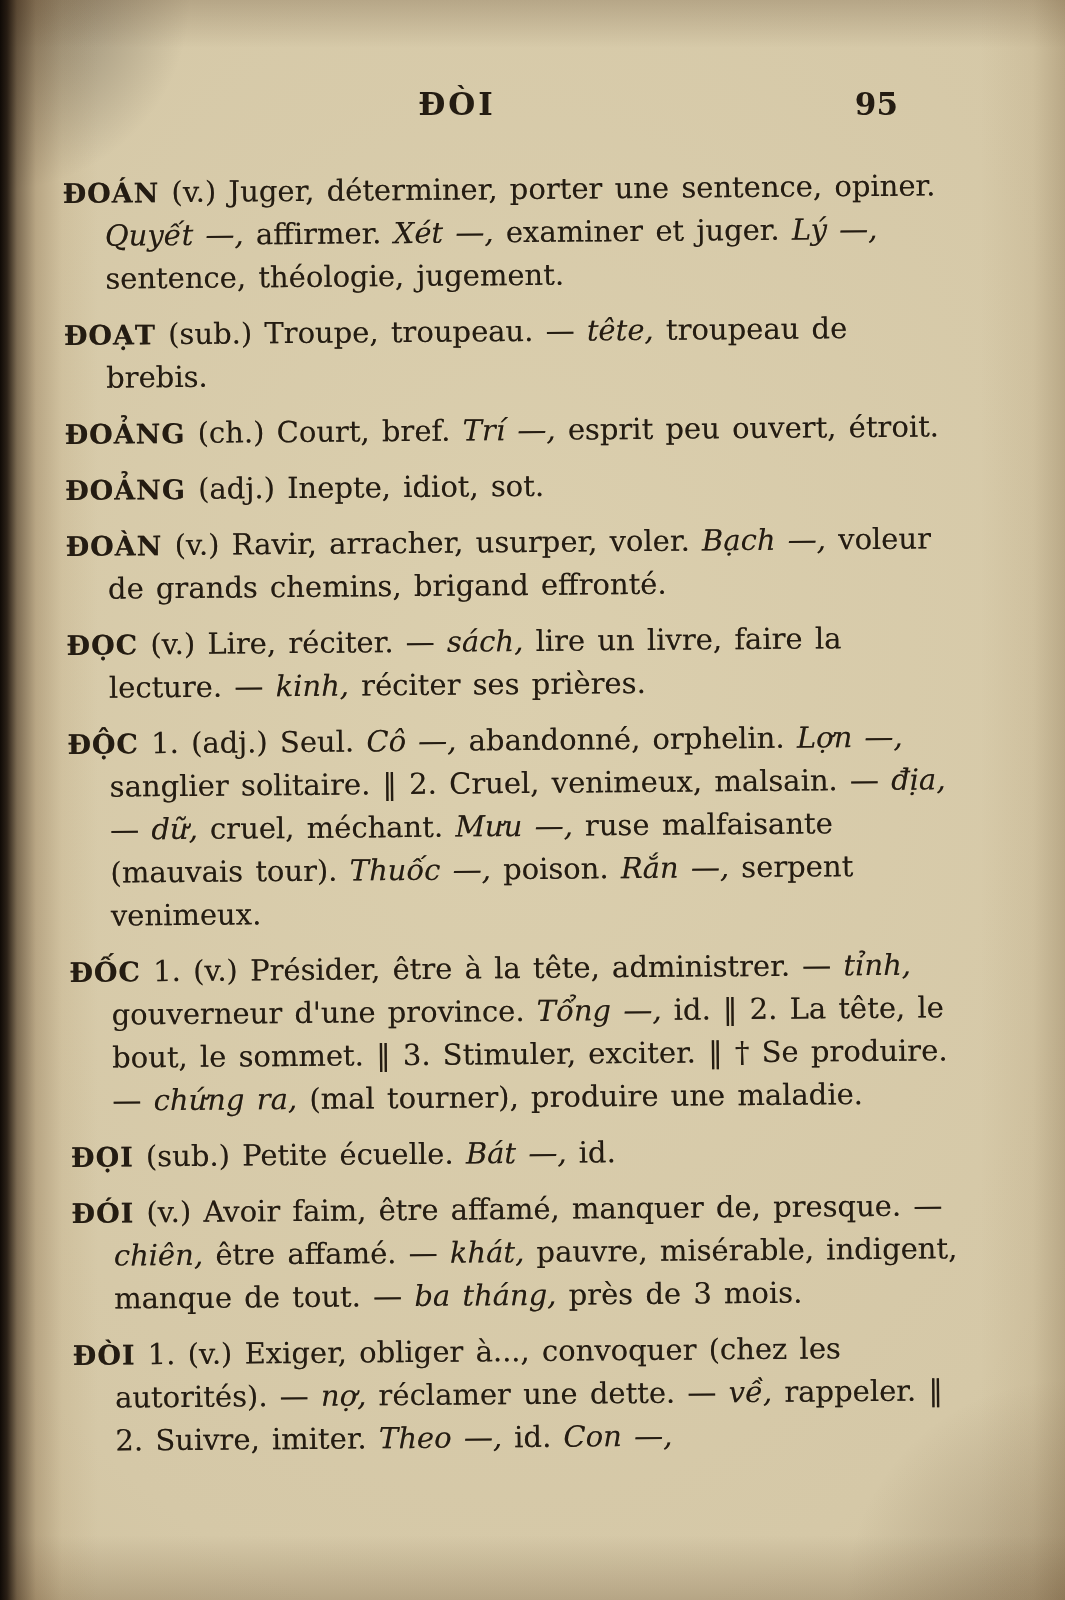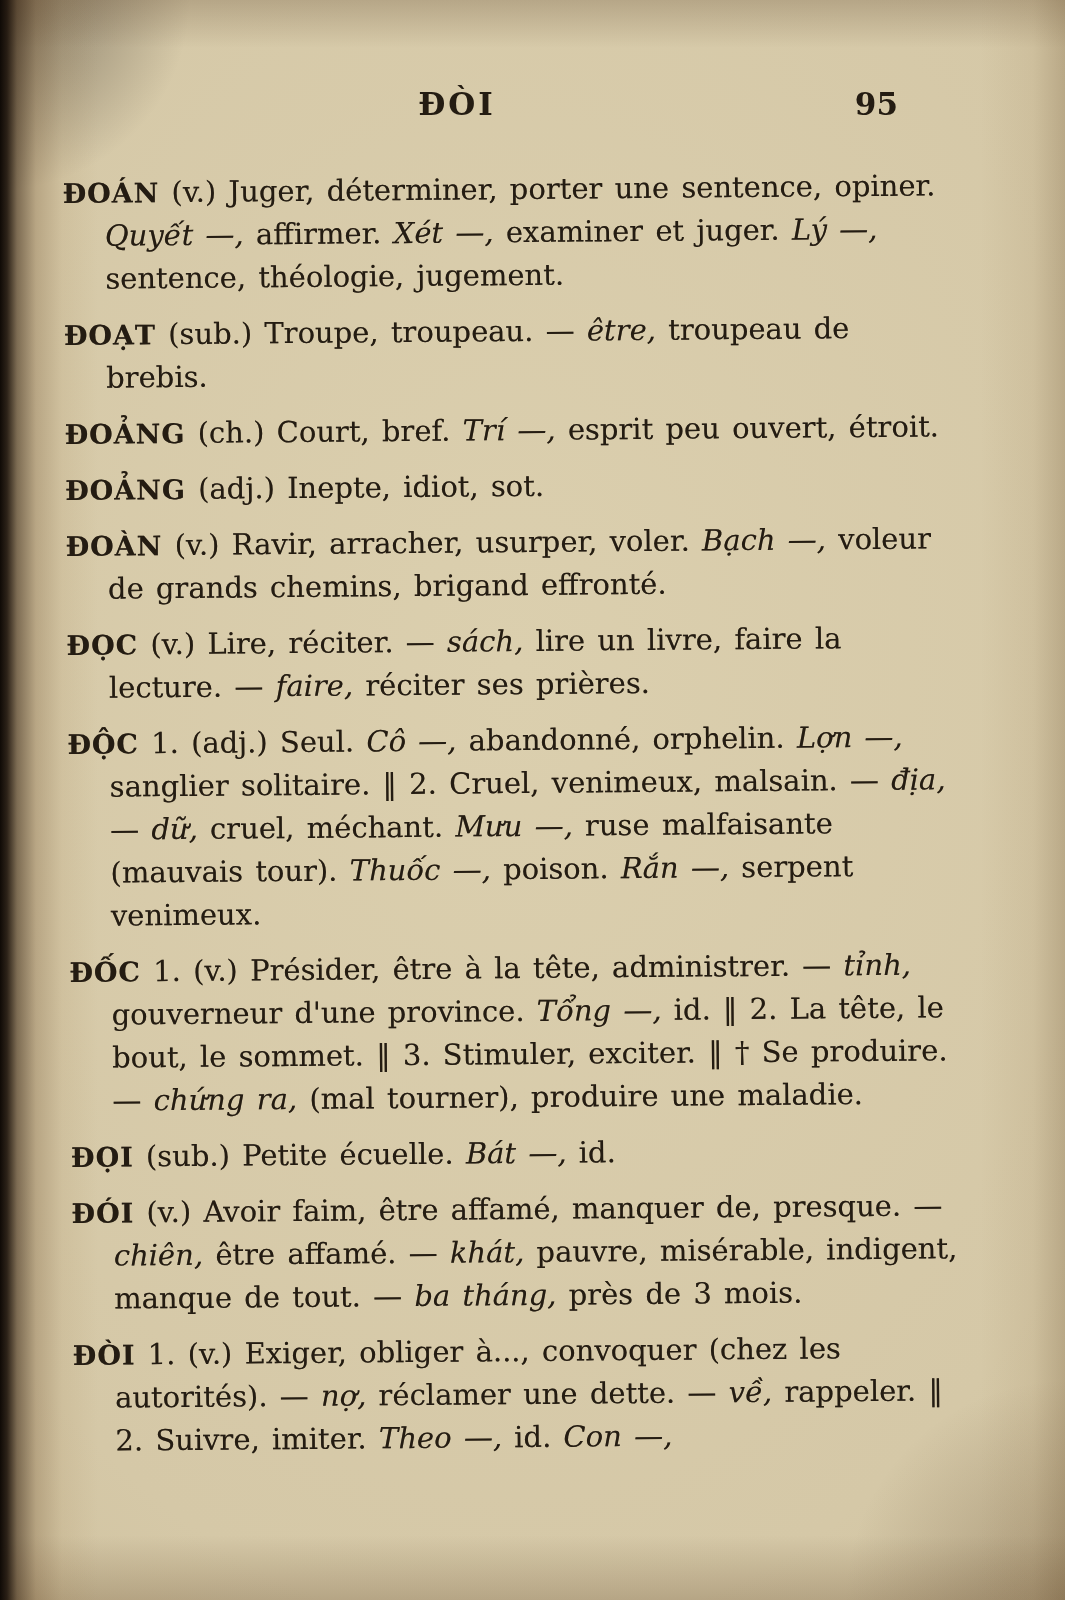--- a/index.html
+++ b/index.html
@@ -72,24 +72,24 @@
 </head>
 <body>
 
 <div class="page">
   <div class="header-row">
     <div class="header-word">ĐÒI</div>
     <div class="page-number">95</div>
   </div>
   <div class="entries">
       <p class="entry"><span class="headword">ĐOÁN</span><span class="rm"> (v.) Juger, déterminer, porter une sentence, opiner. </span><span class="it">Quyết —, </span><span class="rm">affirmer. </span><span class="it">Xét —, </span><span class="rm">examiner et juger. </span><span class="it">Lý —, </span><span class="rm">sentence, théologie, jugement.</span></p>
-      <p class="entry"><span class="headword">ĐOẠT</span><span class="rm"> (sub.) Troupe, troupeau. — </span><span class="it">être, </span><span class="rm">troupeau de brebis.</span></p>
+      <p class="entry"><span class="headword">ĐOẠT</span><span class="rm"> (sub.) Troupe, troupeau. — </span><span class="it">tête, </span><span class="rm">troupeau de brebis.</span></p>
       <p class="entry"><span class="headword">ĐOẢNG</span><span class="rm"> (ch.) Court, bref. </span><span class="it">Trí —, </span><span class="rm">esprit peu ouvert, étroit.</span></p>
       <p class="entry"><span class="headword">ĐOẢNG</span><span class="rm"> (adj.) Inepte, idiot, sot.</span></p>
       <p class="entry"><span class="headword">ĐOÀN</span><span class="rm"> (v.) Ravir, arracher, usurper, voler. </span><span class="it">Bạch —, </span><span class="rm">voleur de grands chemins, brigand effronté.</span></p>
-      <p class="entry"><span class="headword">ĐỌC</span><span class="rm"> (v.) Lire, réciter. — </span><span class="it">sách, </span><span class="rm">lire un livre, faire la lecture. — </span><span class="it">faire, </span><span class="rm">réciter ses prières.</span></p>
+      <p class="entry"><span class="headword">ĐỌC</span><span class="rm"> (v.) Lire, réciter. — </span><span class="it">sách, </span><span class="rm">lire un livre, faire la lecture. — </span><span class="it">kinh, </span><span class="rm">réciter ses prières.</span></p>
       <p class="entry"><span class="headword">ĐỘC</span><span class="rm"> 1. (adj.) Seul. </span><span class="it">Cô —, </span><span class="rm">abandonné, orphelin. </span><span class="it">Lợn —, </span><span class="rm">sanglier solitaire. ‖ 2. Cruel, venimeux, malsain. — </span><span class="it">địa, </span><span class="rm">— </span><span class="it">dữ, </span><span class="rm">cruel, méchant. </span><span class="it">Mưu —, </span><span class="rm">ruse malfaisante (mauvais tour). </span><span class="it">Thuốc —, </span><span class="rm">poison. </span><span class="it">Rắn —, </span><span class="rm">serpent venimeux.</span></p>
       <p class="entry"><span class="headword">ĐỐC</span><span class="rm"> 1. (v.) Présider, être à la tête, administrer. — </span><span class="it">tỉnh, </span><span class="rm">gouverneur d'une province. </span><span class="it">Tổng —, </span><span class="rm">id. ‖ 2. La tête, le bout, le sommet. ‖ 3. Stimuler, exciter. ‖ † Se produire. — </span><span class="it">chứng ra, </span><span class="rm">(mal tourner), produire une maladie.</span></p>
       <p class="entry"><span class="headword">ĐỌI</span><span class="rm"> (sub.) Petite écuelle. </span><span class="it">Bát —, </span><span class="rm">id.</span></p>
       <p class="entry"><span class="headword">ĐÓI</span><span class="rm"> (v.) Avoir faim, être affamé, manquer de, presque. — </span><span class="it">chiên, </span><span class="rm">être affamé. — </span><span class="it">khát, </span><span class="rm">pauvre, misérable, indigent, manque de tout. — </span><span class="it">ba tháng, </span><span class="rm">près de 3 mois.</span></p>
       <p class="entry"><span class="headword">ĐÒI</span><span class="rm"> 1. (v.) Exiger, obliger à..., convoquer (chez les autorités). — </span><span class="it">nợ, </span><span class="rm">réclamer une dette. — </span><span class="it">về, </span><span class="rm">rappeler. ‖ 2. Suivre, imiter. </span><span class="it">Theo —, </span><span class="rm">id. </span><span class="it">Con —,</span></p>
     </div>
 </div>
 
 </body></html>

